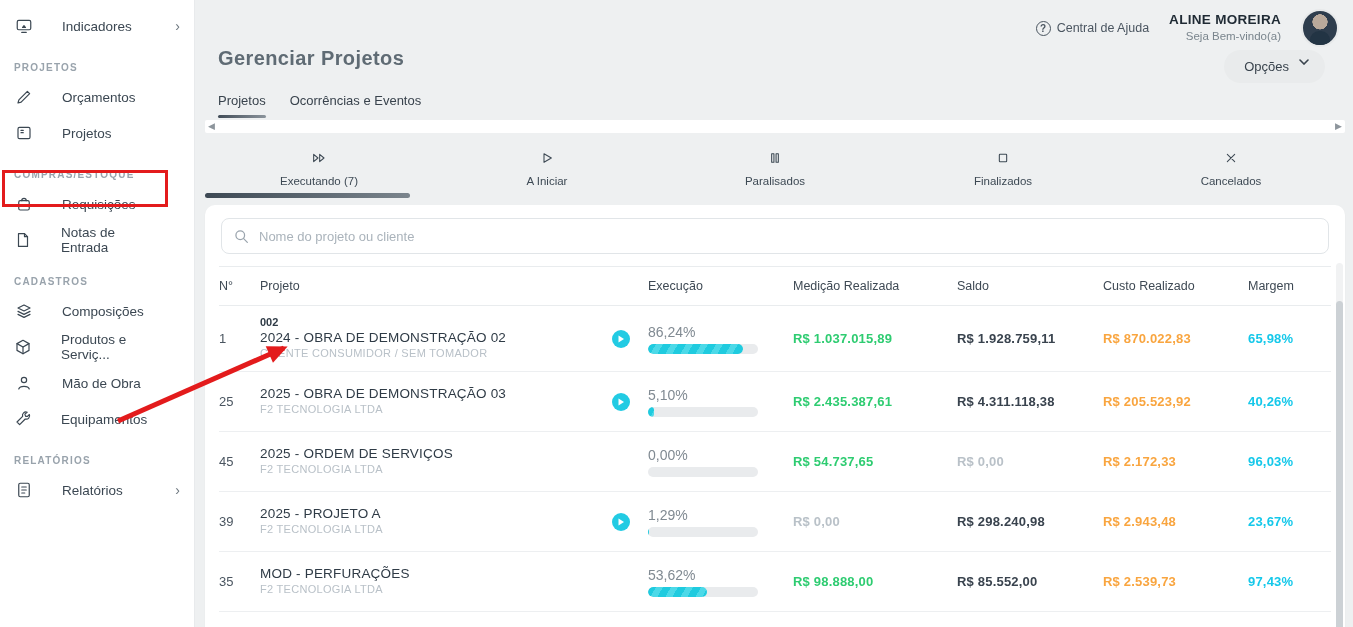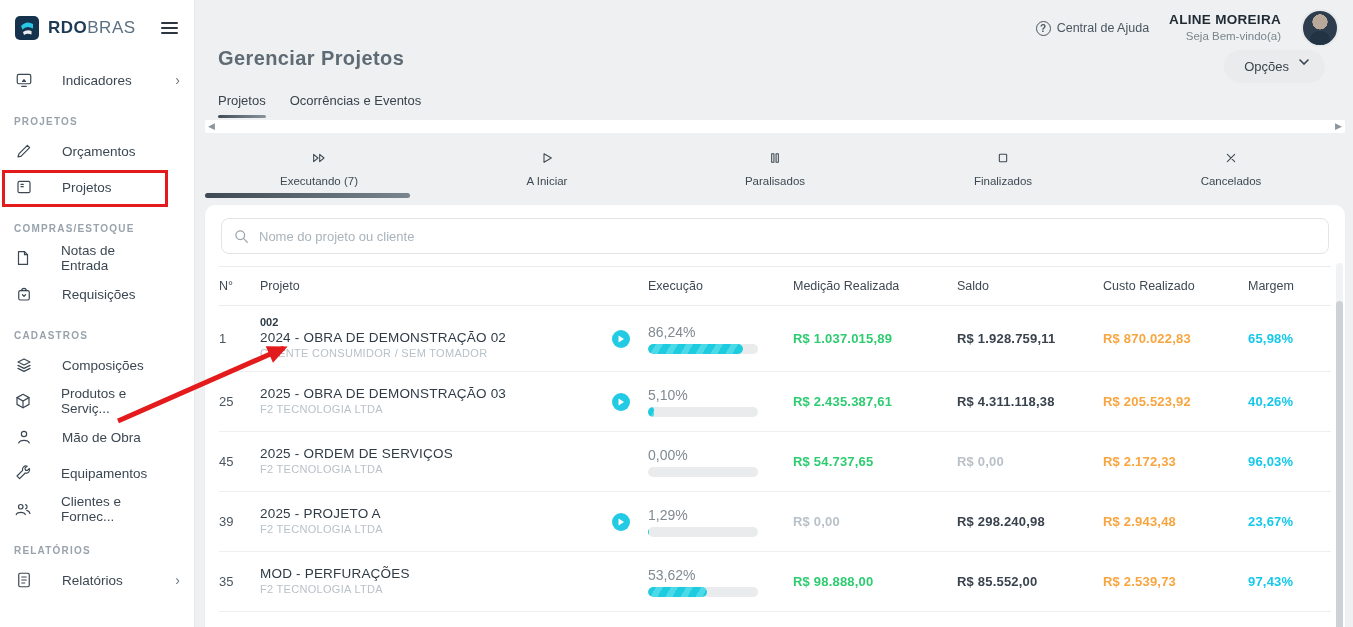--- a/index.html
+++ b/index.html
@@ -86,33 +86,20 @@
   .vthumb{position:absolute; left:0; top:38px; width:7px; height:330px; background:#ccd1d5; border-radius:4px;}
 
   
   .anno-box{position:absolute; left:2px; top:170px; width:166px; height:37px; border:3px solid var(--red); z-index:50; pointer-events:none;}
   .anno-arrow{position:absolute; left:0; top:0; z-index:51; pointer-events:none;}
 </style>
 </head>
 <body>
 
 <aside class="sidebar">
-  <div class="logo-row">
-    <svg width="26" height="26" viewBox="0 0 26 26">
-      <rect x="1" y="1" width="24" height="24" rx="5" fill="#16334e"></rect>
-      <path d="M7 11 q5.5 -6 12 -2 l0 4.5 q-6.5 -3.5 -10.5 1 z" fill="#29c6e6"></path>
-      <path d="M9 17 q4 -3 8.5 -1 l0 3.5 q-4.5 -1.8 -7.5 0.6 z" fill="#ffffff" opacity="0.92"></path>
-    </svg>
-    <span class="logo-text"><b>RDO</b><span>BRAS</span></span>
-    <span class="hamburger">
-        <i></i>
-        <i></i>
-        <i></i>
-      </span>
-  </div>
   <nav class="nav">
       <div class="side-item">
     <span class="side-icon">
           <svg viewBox="0 0 24 24" fill="none" stroke="currentColor" stroke-width="1.6" stroke-linecap="round" stroke-linejoin="round">
             <rect x="3" y="4.5" width="18" height="12.5" rx="2"></rect>
             <path d="M9 20.5h6"></path>
             <path d="M10 14l2-2.5 2 2.5z"></path>
           </svg>
         </span>
     <span class="side-label">Indicadores</span>
@@ -135,38 +122,38 @@
             <path d="M8 8.5h3M8 11.5h3"></path>
           </svg>
         </span>
     <span class="side-label">Projetos</span>
     <span class="side-chevron" style="visibility: hidden;">›</span>
   </div>
       <div class="side-section">COMPRAS/ESTOQUE</div>
       <div class="side-item">
     <span class="side-icon">
           <svg viewBox="0 0 24 24" fill="none" stroke="currentColor" stroke-width="1.6" stroke-linecap="round" stroke-linejoin="round">
-            <path d="M6 3.5h8l4 4v13H6z"></path>
-            <path d="M14 3.5v4h4"></path>
-          </svg>
-        </span>
-    <span class="side-label">Notas de Entrada</span>
-    <span class="side-chevron" style="visibility: hidden;">›</span>
-  </div>
-      <div class="side-item">
-    <span class="side-icon">
-          <svg viewBox="0 0 24 24" fill="none" stroke="currentColor" stroke-width="1.6" stroke-linecap="round" stroke-linejoin="round">
             <rect x="5" y="7.5" width="14" height="12.5" rx="2"></rect>
             <path d="M9 7.5a3 3 0 0 1 6 0"></path>
             <path d="M10 13l2 2 2-2"></path>
           </svg>
         </span>
     <span class="side-label">Requisições</span>
     <span class="side-chevron" style="visibility: hidden;">›</span>
   </div>
+      <div class="side-item">
+    <span class="side-icon">
+          <svg viewBox="0 0 24 24" fill="none" stroke="currentColor" stroke-width="1.6" stroke-linecap="round" stroke-linejoin="round">
+            <path d="M6 3.5h8l4 4v13H6z"></path>
+            <path d="M14 3.5v4h4"></path>
+          </svg>
+        </span>
+    <span class="side-label">Notas de Entrada</span>
+    <span class="side-chevron" style="visibility: hidden;">›</span>
+  </div>
       <div class="side-section">CADASTROS</div>
       <div class="side-item">
     <span class="side-icon">
           <svg viewBox="0 0 24 24" fill="none" stroke="currentColor" stroke-width="1.6" stroke-linecap="round" stroke-linejoin="round">
             <path d="M12 4l8 4-8 4-8-4z"></path>
             <path d="M4 12.5l8 4 8-4"></path>
             <path d="M4 16.5l8 4 8-4"></path>
           </svg>
         </span>
     <span class="side-label">Composições</span>
@@ -193,32 +180,20 @@
     <span class="side-label">Mão de Obra</span>
     <span class="side-chevron" style="visibility: hidden;">›</span>
   </div>
       <div class="side-item">
     <span class="side-icon">
           <svg viewBox="0 0 24 24" fill="none" stroke="currentColor" stroke-width="1.6" stroke-linecap="round" stroke-linejoin="round">
             <path d="M15.5 8.5l-1-3 3-2.5a4.5 4.5 0 0 0-6 5.5L4 16l3.5 3.5 7.5-7.5a4.5 4.5 0 0 0 5.5-6L18 8.5z"></path>
           </svg>
         </span>
     <span class="side-label">Equipamentos</span>
-    <span class="side-chevron" style="visibility: hidden;">›</span>
-  </div>
-      <div class="side-item">
-    <span class="side-icon">
-          <svg viewBox="0 0 24 24" fill="none" stroke="currentColor" stroke-width="1.6" stroke-linecap="round" stroke-linejoin="round">
-            <circle cx="9" cy="9" r="3"></circle>
-            <path d="M3 19.5c1-4 11-4 12 0"></path>
-            <path d="M15.5 6.2a3 3 0 0 1 0 5.6"></path>
-            <path d="M17 13.8c2.3.6 3.8 2 4.3 4.2"></path>
-          </svg>
-        </span>
-    <span class="side-label">Clientes e Fornec...</span>
     <span class="side-chevron" style="visibility: hidden;">›</span>
   </div>
       <div class="side-section">RELATÓRIOS</div>
       <div class="side-item">
     <span class="side-icon">
           <svg viewBox="0 0 24 24" fill="none" stroke="currentColor" stroke-width="1.6" stroke-linecap="round" stroke-linejoin="round">
             <rect x="5" y="3" width="14" height="18" rx="2"></rect>
             <path d="M9 8h6M9 12h6M9 16h4"></path>
           </svg>
         </span>

